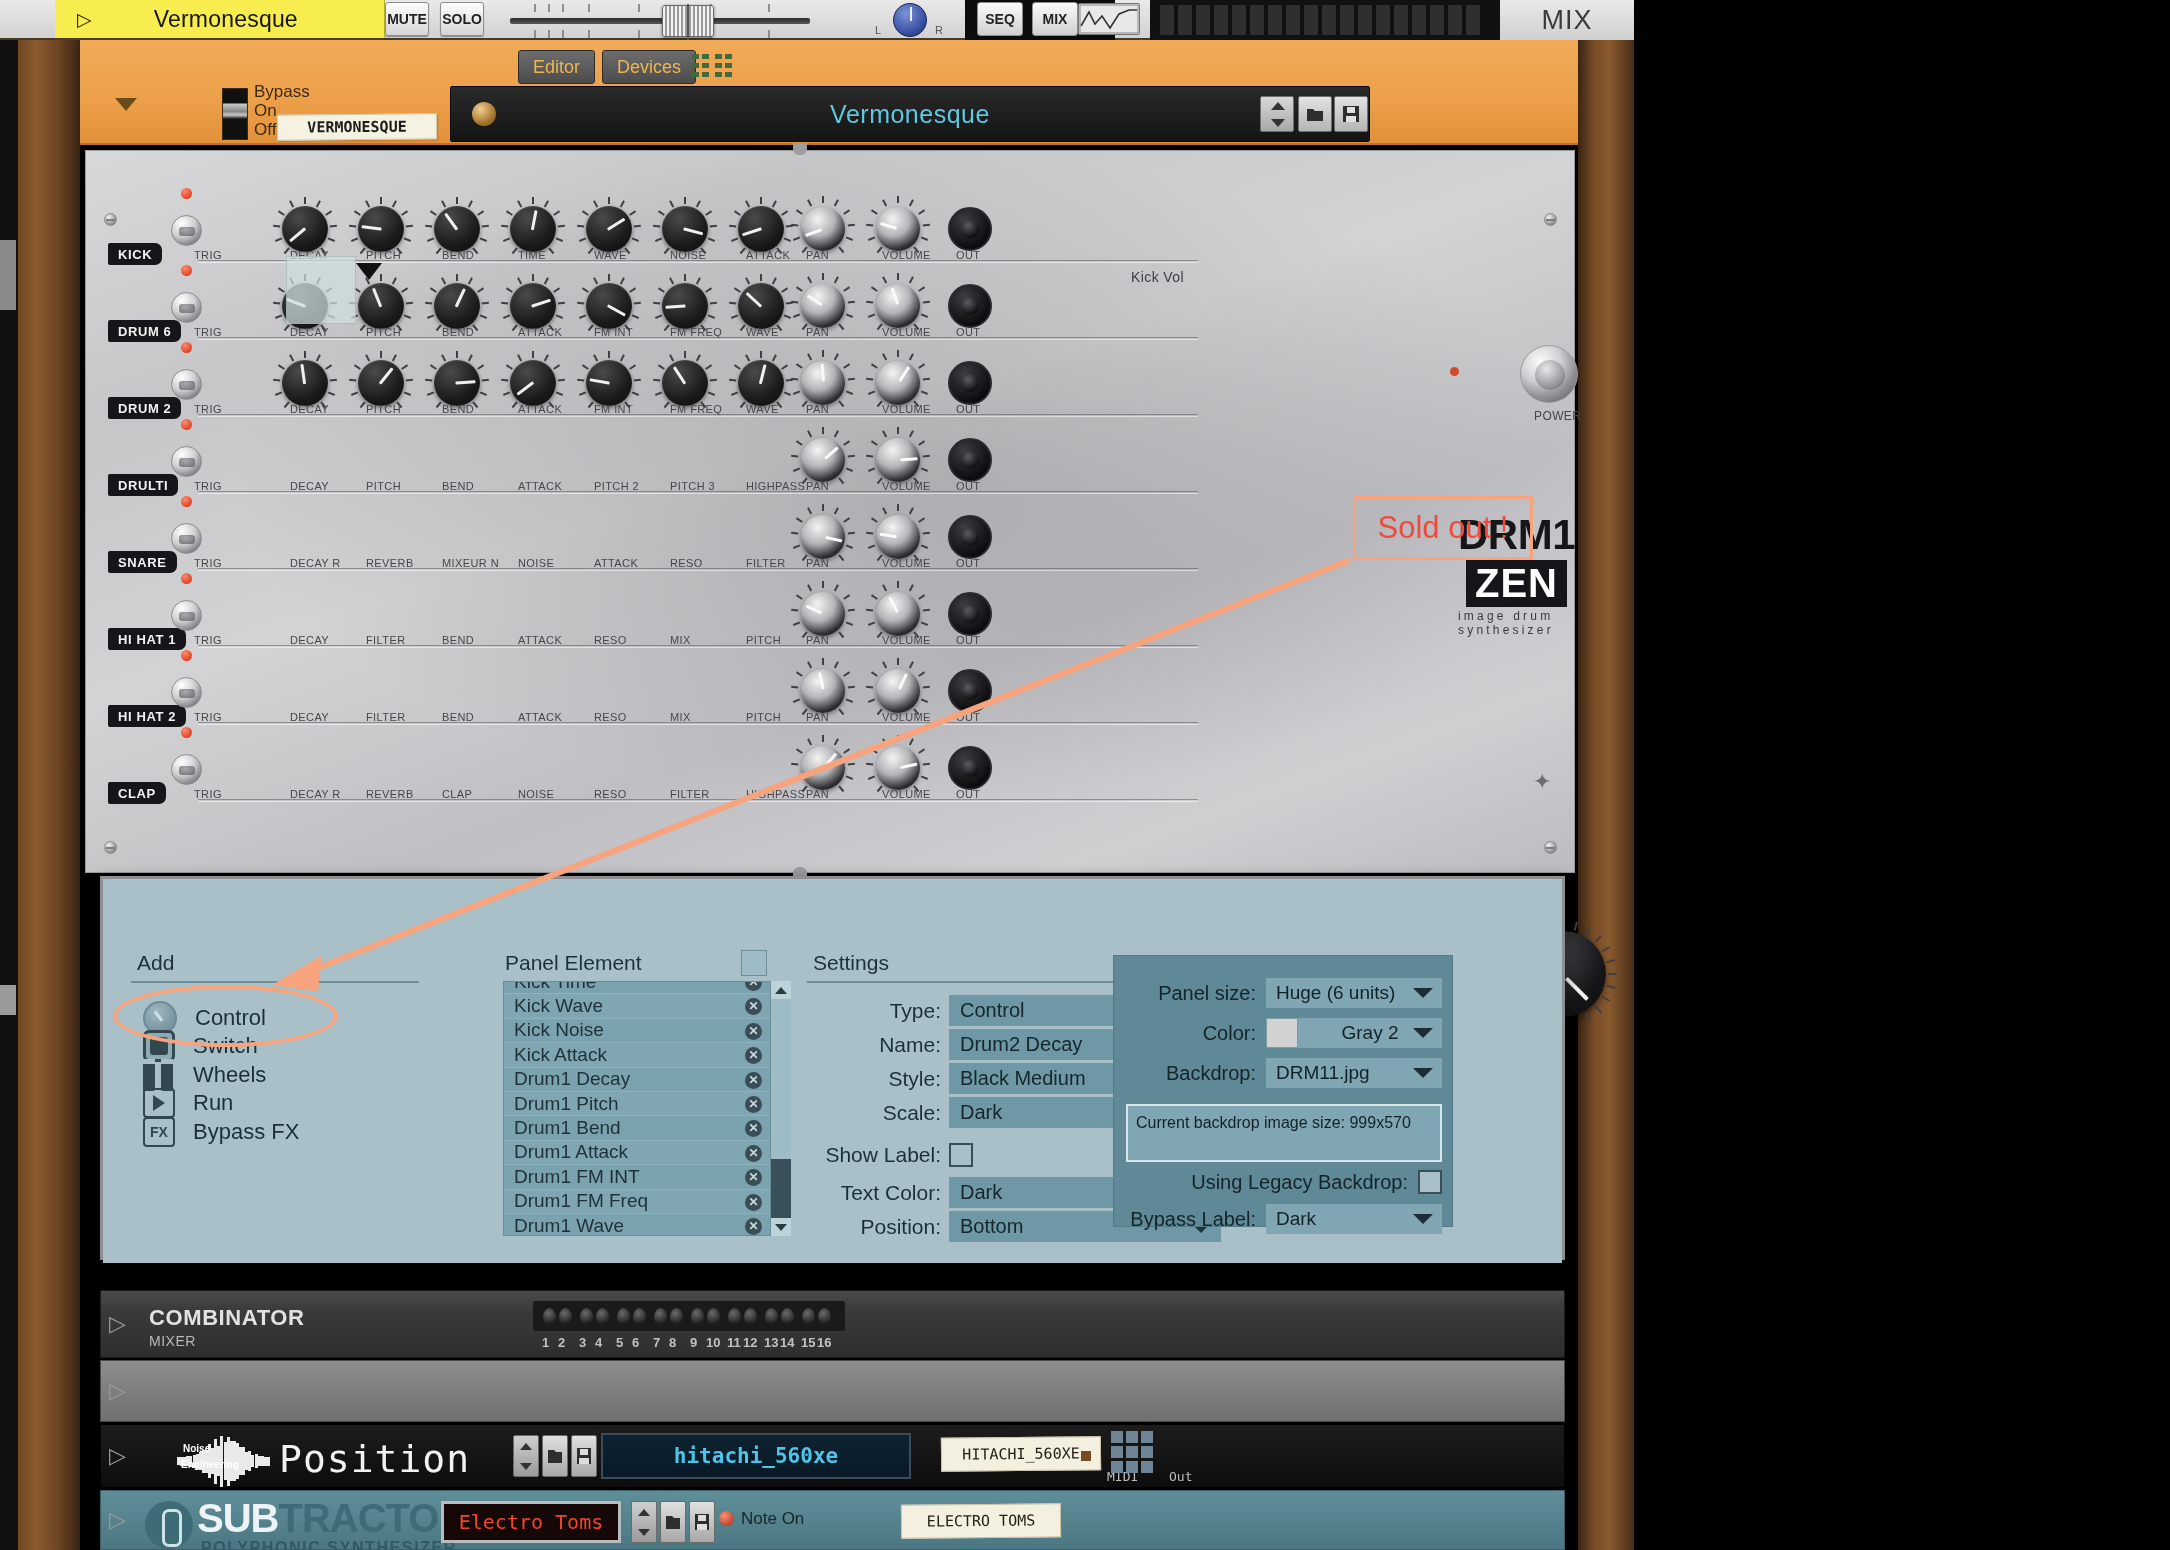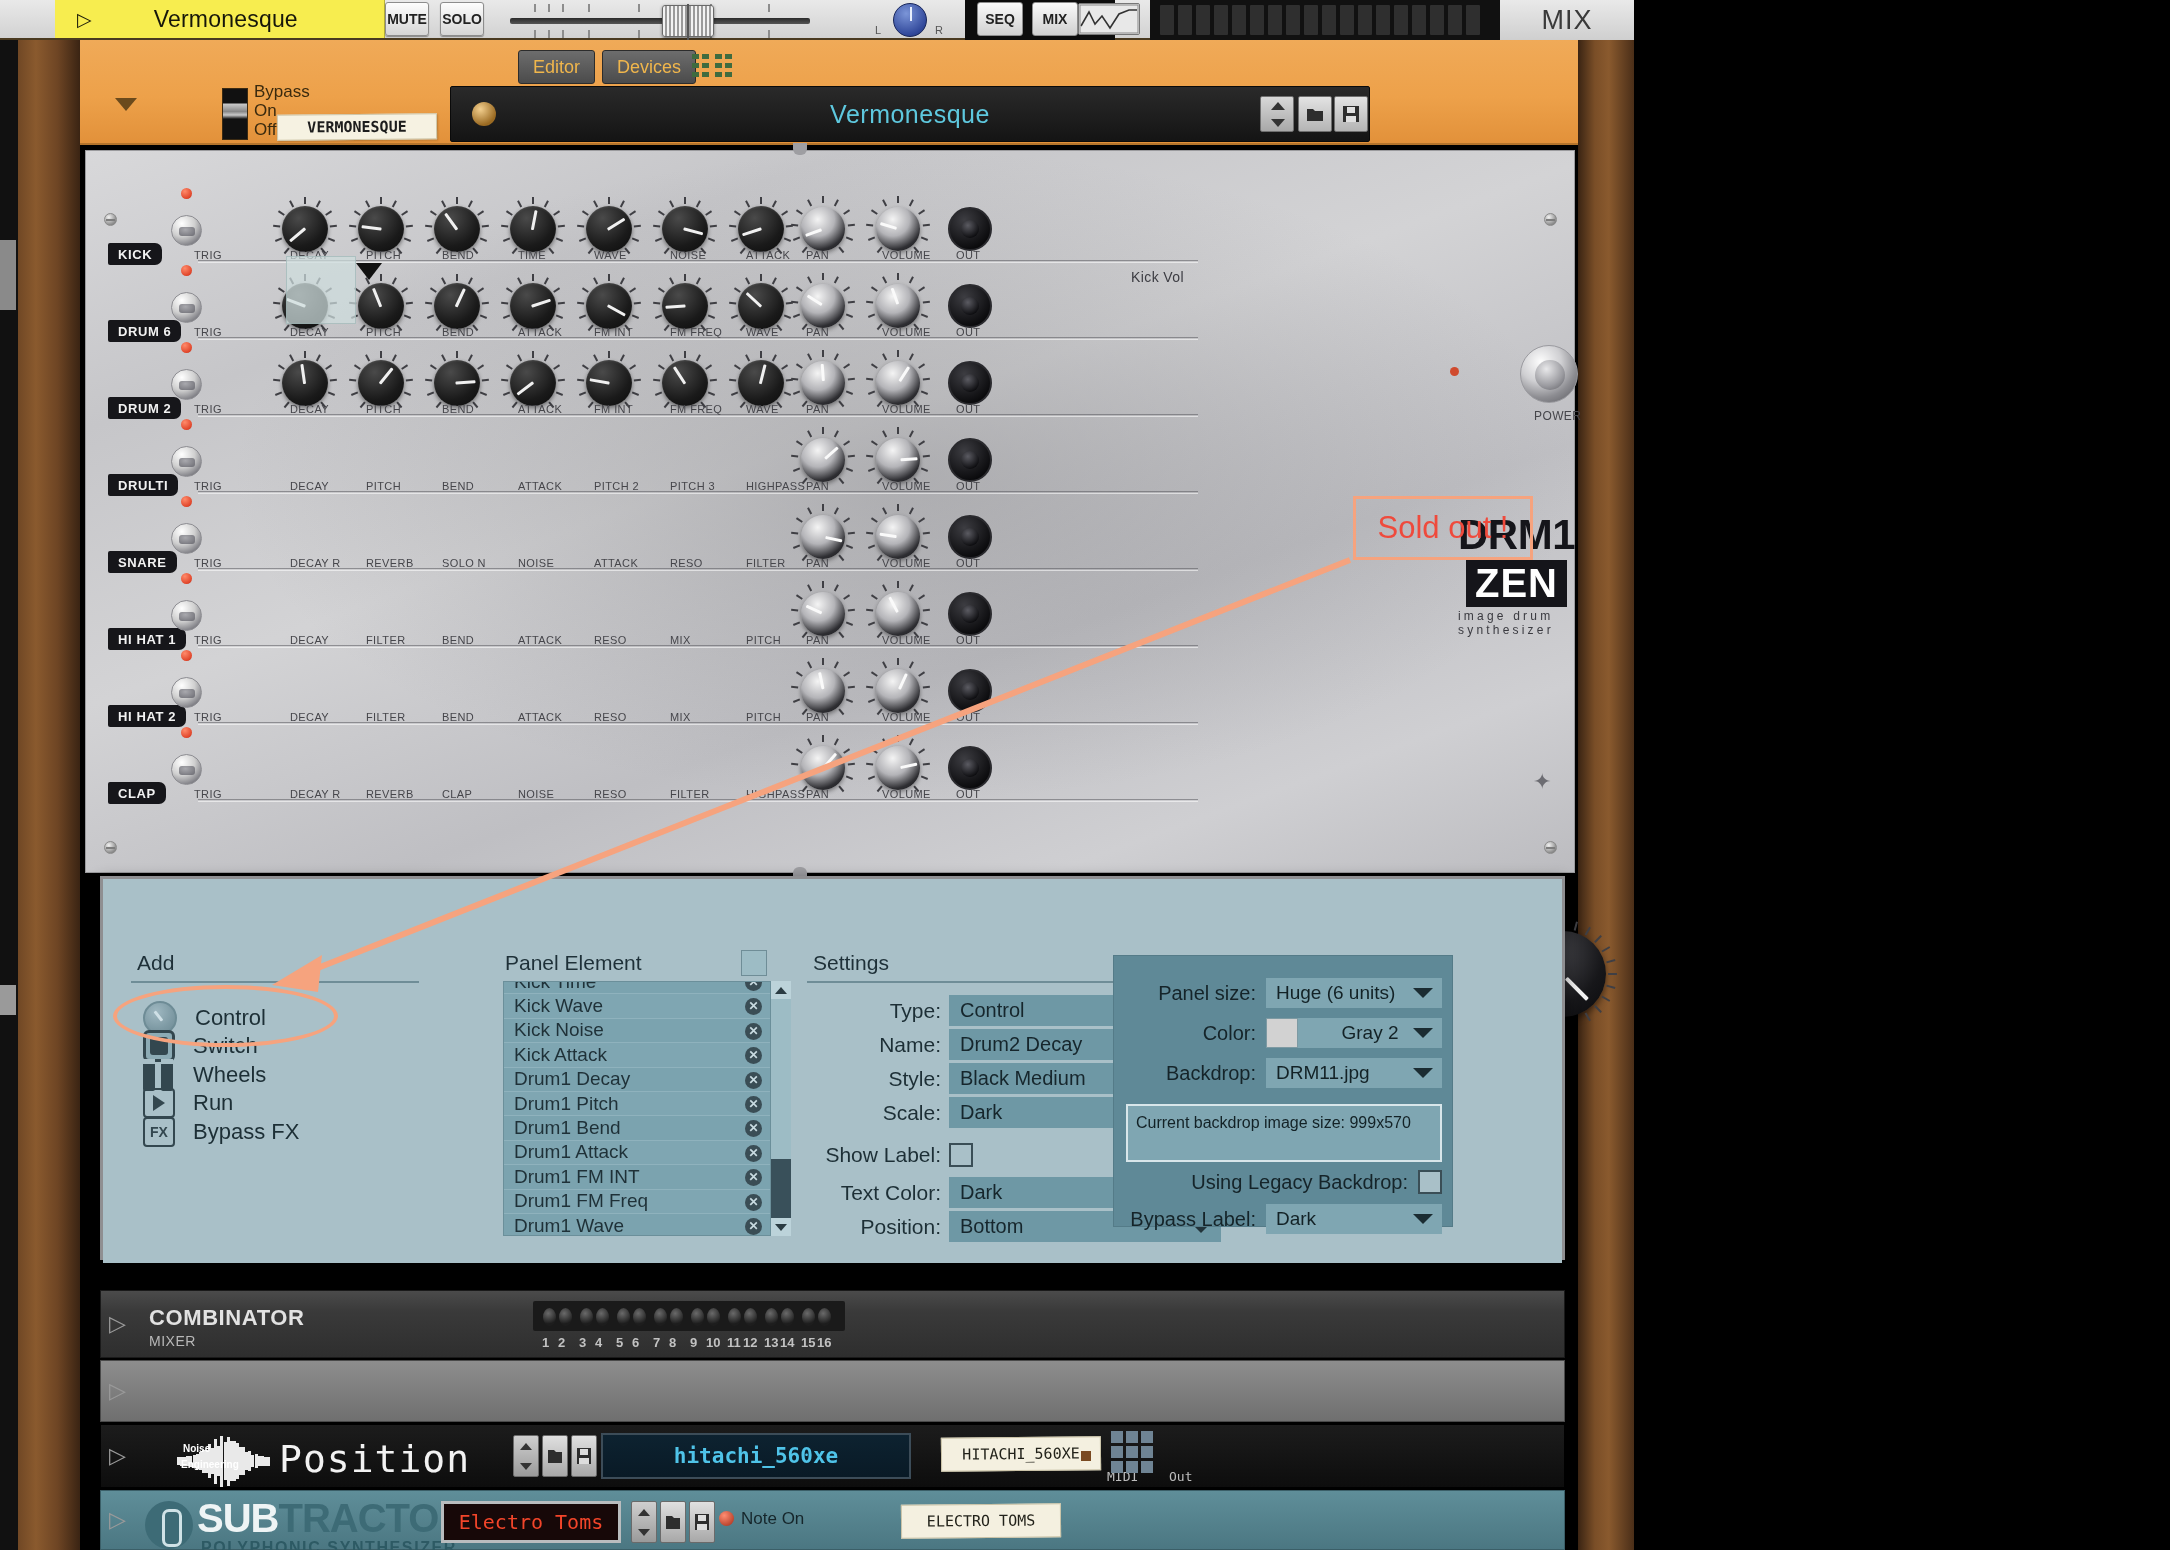--- a/index.html
+++ b/index.html
@@ -1097,21 +1097,21 @@
           <u style="transform: rotate(112deg);"></u>
           <u style="transform: rotate(140deg);"></u>
         </div>
         <div class="pknob" style="left: 790px; top: 364px;">
           <i style="transform: rotate(-81deg); transform-origin: 1.5px 19px;"></i>
         </div>
         <div class="jack" style="left: 862px; top: 364px;"></div>
         <div class="plabel" style="left: 108px; top: 406px;">TRIG</div>
         <div class="plabel" style="left: 204px; top: 406px;">DECAY R</div>
         <div class="plabel" style="left: 280px; top: 406px;">REVERB</div>
-        <div class="plabel" style="left: 356px; top: 406px;">SOLO N</div>
+        <div class="plabel" style="left: 356px; top: 406px;">MIXEUR N</div>
         <div class="plabel" style="left: 432px; top: 406px;">NOISE</div>
         <div class="plabel" style="left: 508px; top: 406px;">ATTACK</div>
         <div class="plabel" style="left: 584px; top: 406px;">RESO</div>
         <div class="plabel" style="left: 660px; top: 406px;">FILTER</div>
         <div class="plabel" style="left: 720px; top: 406px;">PAN</div>
         <div class="plabel" style="left: 796px; top: 406px;">VOLUME</div>
         <div class="plabel" style="left: 870px; top: 406px;">OUT</div>
         <div class="row-label" style="left: 22px; top: 477px;">HI HAT 1</div>
         <div class="row-line" style="left: 112px; top: 494px; width: 1000px;"></div>
         <div class="row-line b" style="left: 112px; top: 496px; width: 1000px;"></div>

